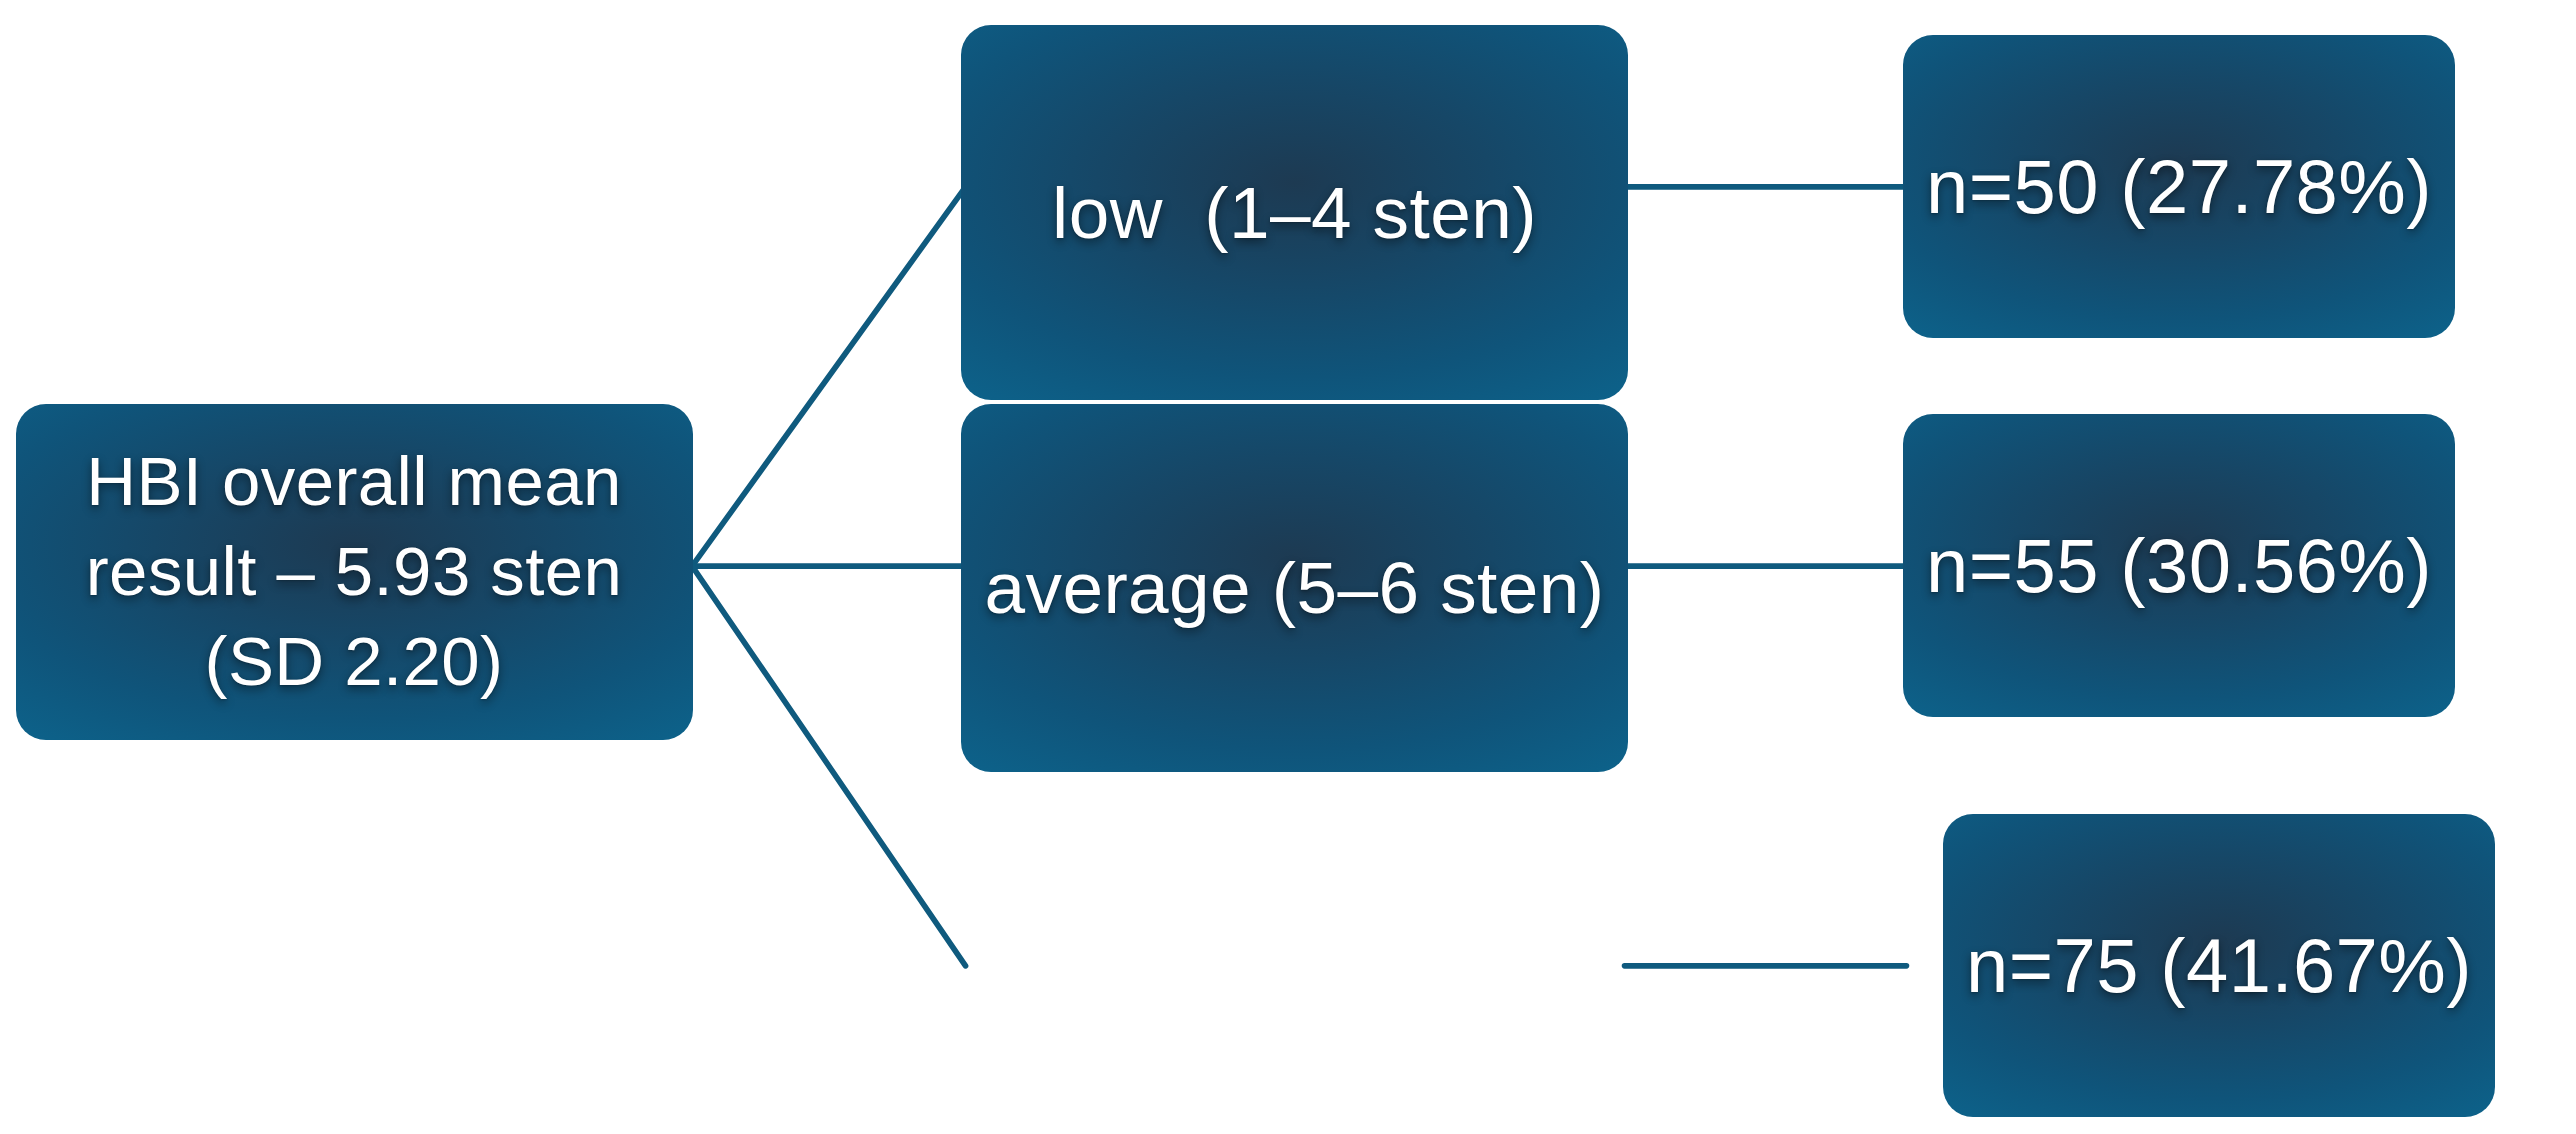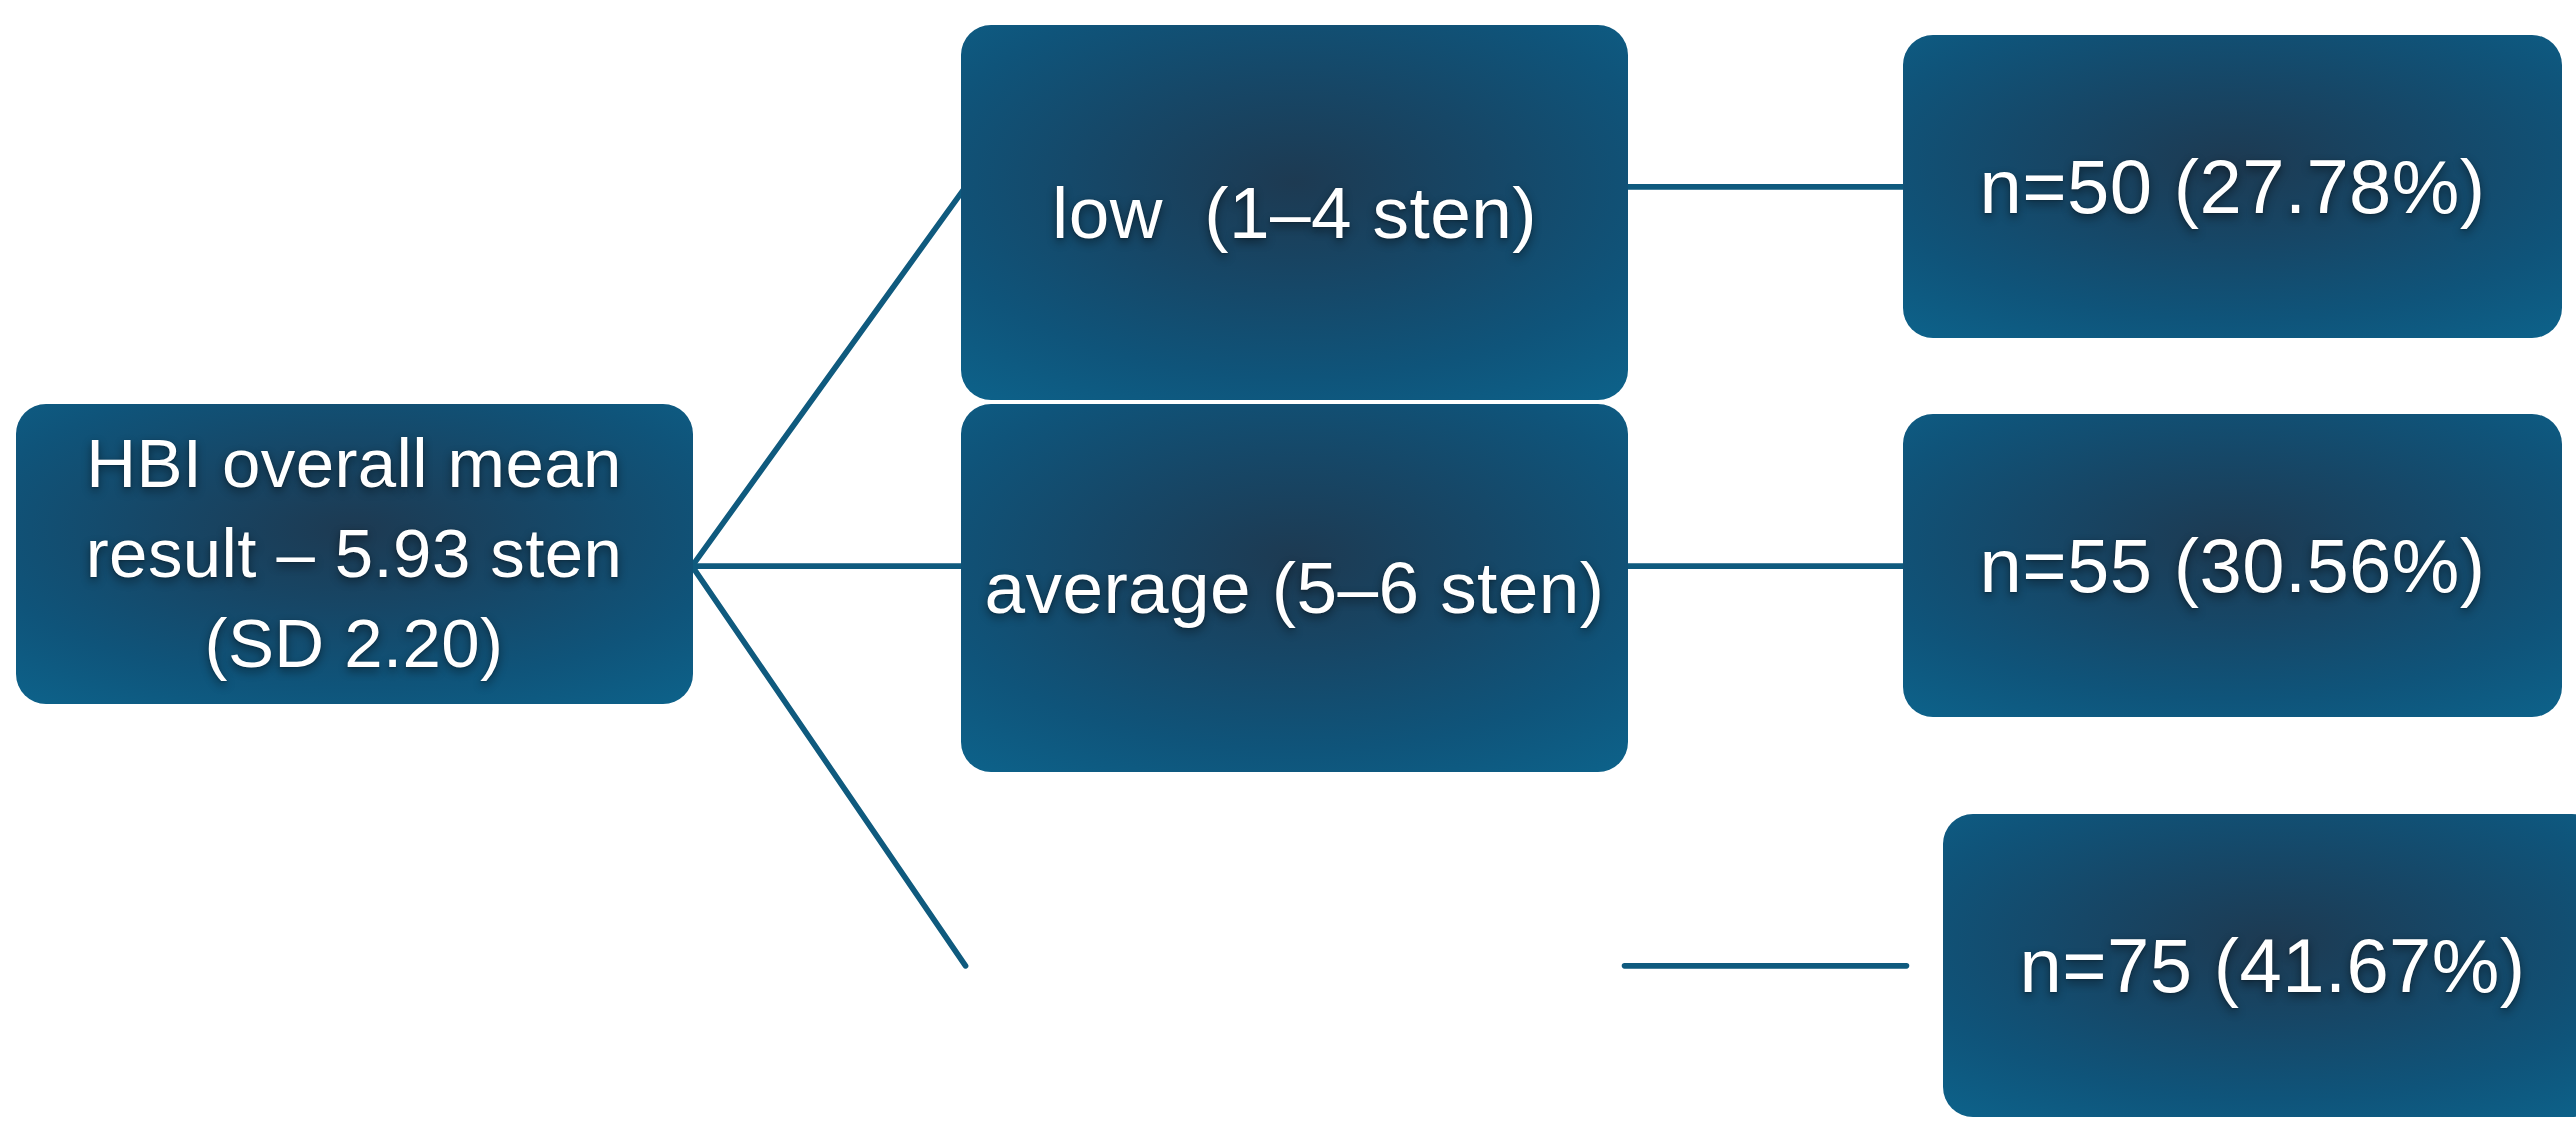--- a/index.html
+++ b/index.html
@@ -40,25 +40,25 @@
     color: #ffffff;
     box-sizing: border-box;
     padding: 14px 20px;
   }
   .node-label {
     white-space: pre-wrap;
     color: #ffffff;
     text-shadow: 0 3.5px 10px rgba(0,0,0,0.45), 0 0.7px 2.1px rgba(0,0,0,0.25);
     letter-spacing: 0.4px;
   }
-  .node-root   { left: 15.5px;   top: 404px;  width: 677px; height: 300px; }
+  .node-root   { left: 15.5px;   top: 404px;  width: 677px; height: 336px; }
   .node-root .node-label { font-size: 69px; line-height: 1.3; }
 
   .col-mid     { left: 961px; width: 667px; }
-  .col-right   { left: 1903px; width: 659px; }
+  .col-right   { left: 1903px; width: 552px; }
   .mid-row-1   { top: 25px;    height: 375px; }
   .mid-row-2   { top: 404px;   height: 368px; }
   .mid-row-3   { top: 803px;  height: 324px; }
   .right-row-1 { top: 35px;    height: 303px; }
   .right-row-2 { top: 414px;   height: 303px; }
   .right-row-3 { top: 814px;  height: 303px; margin-left: 40px; }
   .col-mid .node-label   { font-size: 73px; line-height: 1.15; }
   .col-right .node-label { font-size: 76px; line-height: 1.15; }
 </style>
 </head>

